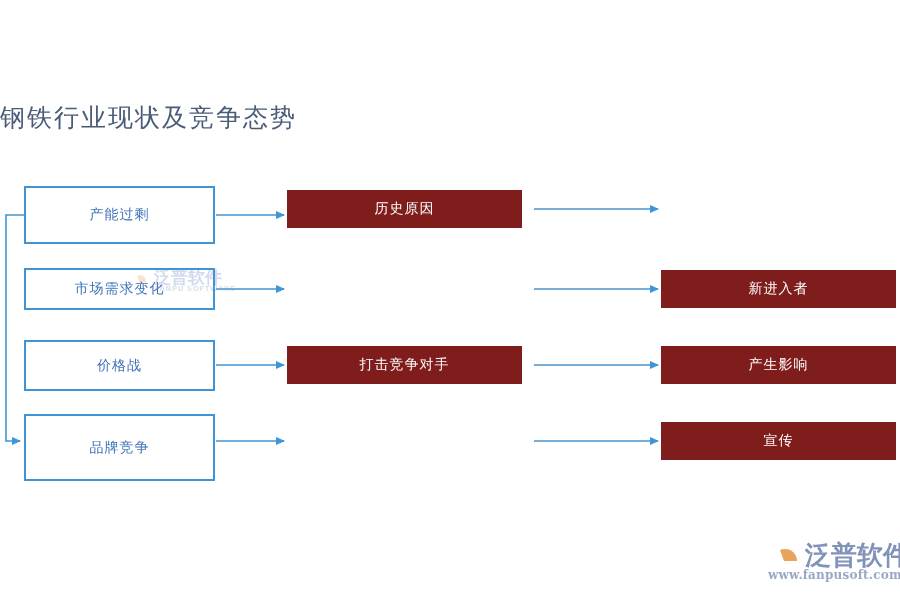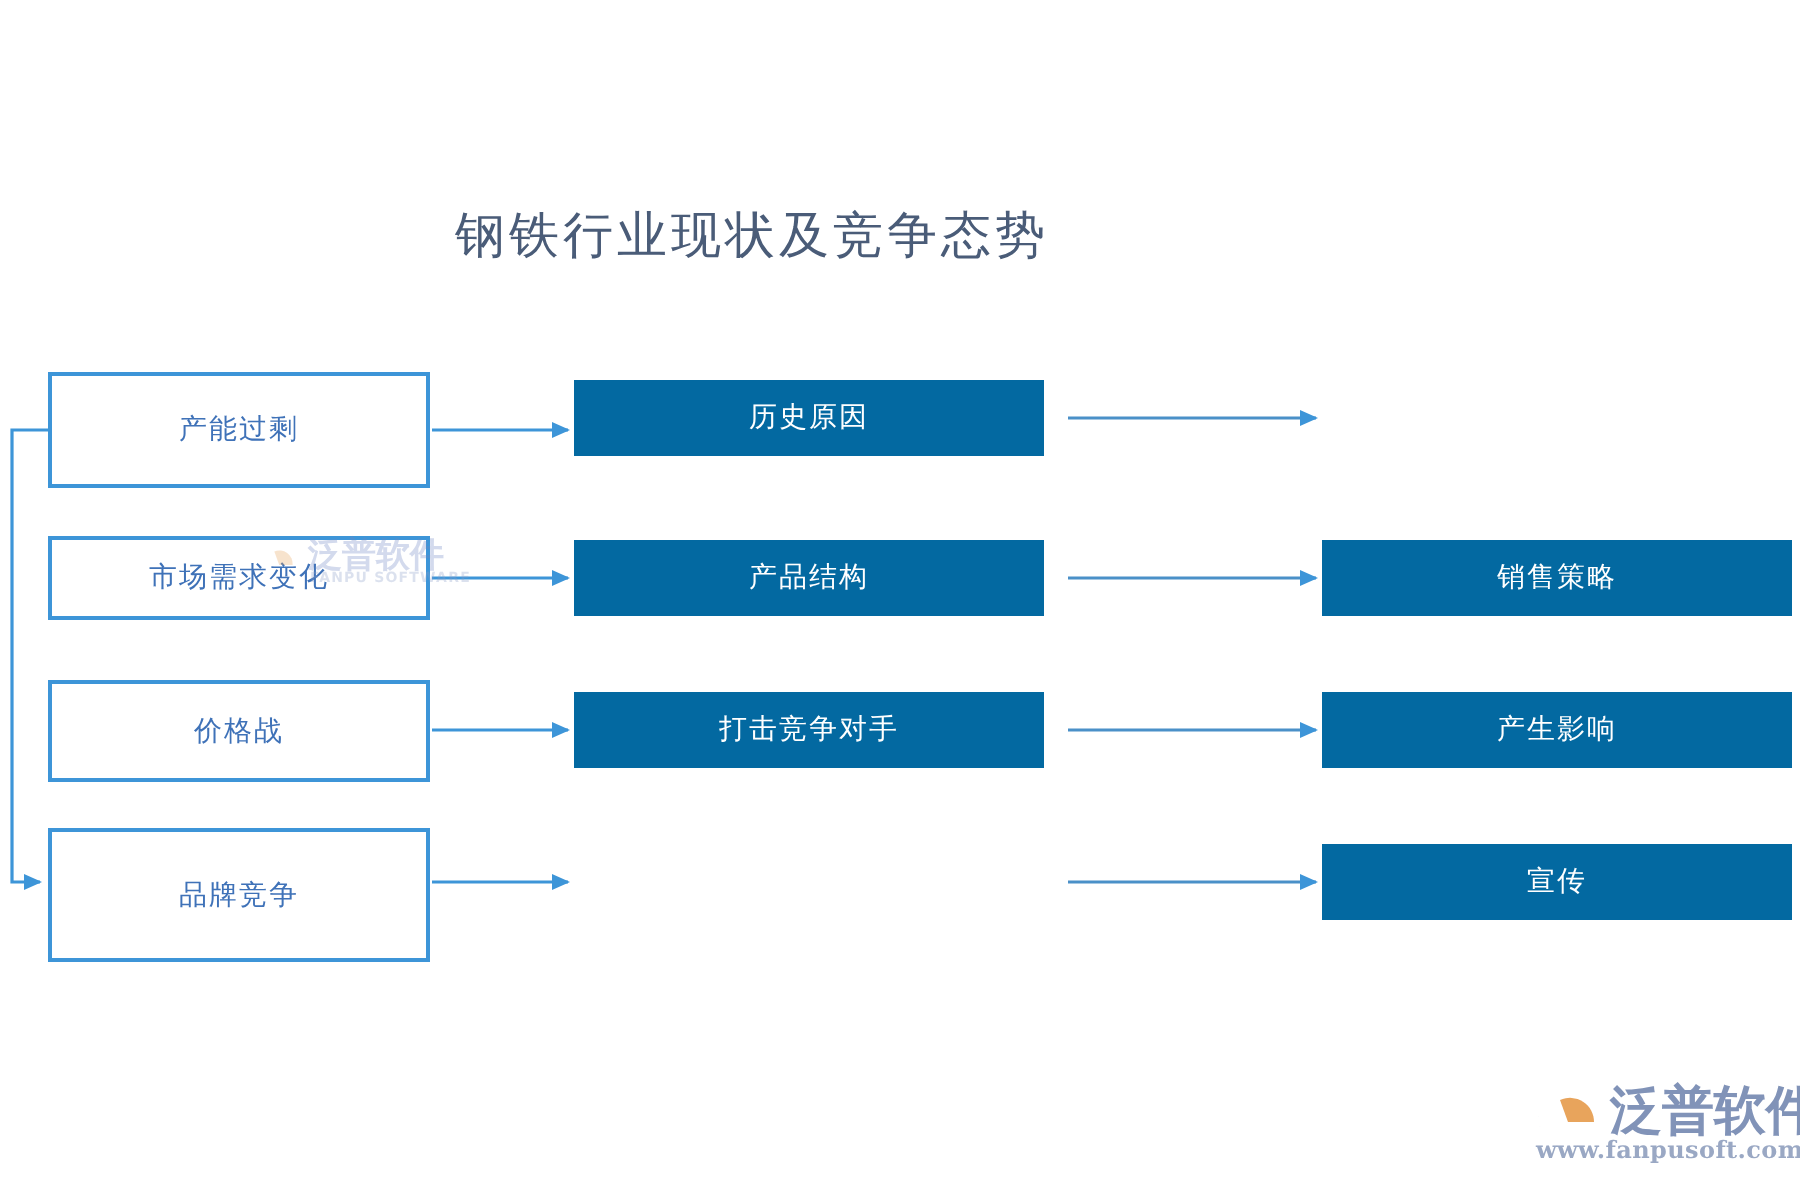--- a/index.html
+++ b/index.html
@@ -19,21 +19,21 @@
     height: 600px;
     background: #ffffff;
   }
 
   
   .title {
     position: absolute;
     left: 0;
     top: 100px;
     width: 752px;
-    text-align: center;
+    text-align: left;
     font-size: 25px;
     line-height: 36px;
     letter-spacing: 2px;
     color: #4a5c78;
     white-space: nowrap;
   }
 
   
   .box {
     position: absolute;
@@ -44,21 +44,21 @@
     font-size: 14px;
     letter-spacing: 1px;
     white-space: nowrap;
   }
   .box.outline {
     background: #ffffff;
     border: 2px solid #3d95d8;
     color: #3f72b8;
   }
   .box.filled {
-    background: #0369a1;
+    background: #7f1d1d;
     border: none;
     color: #ffffff;
   }
 
   
   .col-left   { left: 24px;  width: 191px; }
   .col-mid    { left: 287px; width: 235px; }
   .col-right  { left: 661px; width: 235px; }
 
   .r1 { top: 186px; height: 58px; }
@@ -186,22 +186,21 @@
 
     <g stroke="#3d95d8" stroke-width="1.6" fill="none">
       <path d="M24,215 L6,215 L6,441 L20,441" marker-end="url(#ah)"></path>
     </g>
   </svg>
 
   <div class="box outline col-left r1">产能过剩</div>
   <div class="box filled  col-mid  r1">历史原因</div>
 
   <div class="box outline col-left r2">市场需求变化</div>
-  <div class="box filled  col-mid  r2">产品结构</div>
-  <div class="box filled  col-right r2">销售策略</div>
+  <div class="box filled  col-right r2">新进入者</div>
 
   <div class="box outline col-left r3">价格战</div>
   <div class="box filled  col-mid  r3">打击竞争对手</div>
   <div class="box filled  col-right r3">产生影响</div>
 
   <div class="box outline col-left r4">品牌竞争</div>
   <div class="box filled  col-right r4">宣传</div>
 
   <div class="wm-center">
     <svg class="wm-mark" viewBox="0 0 36 32" xmlns="http://www.w3.org/2000/svg">

